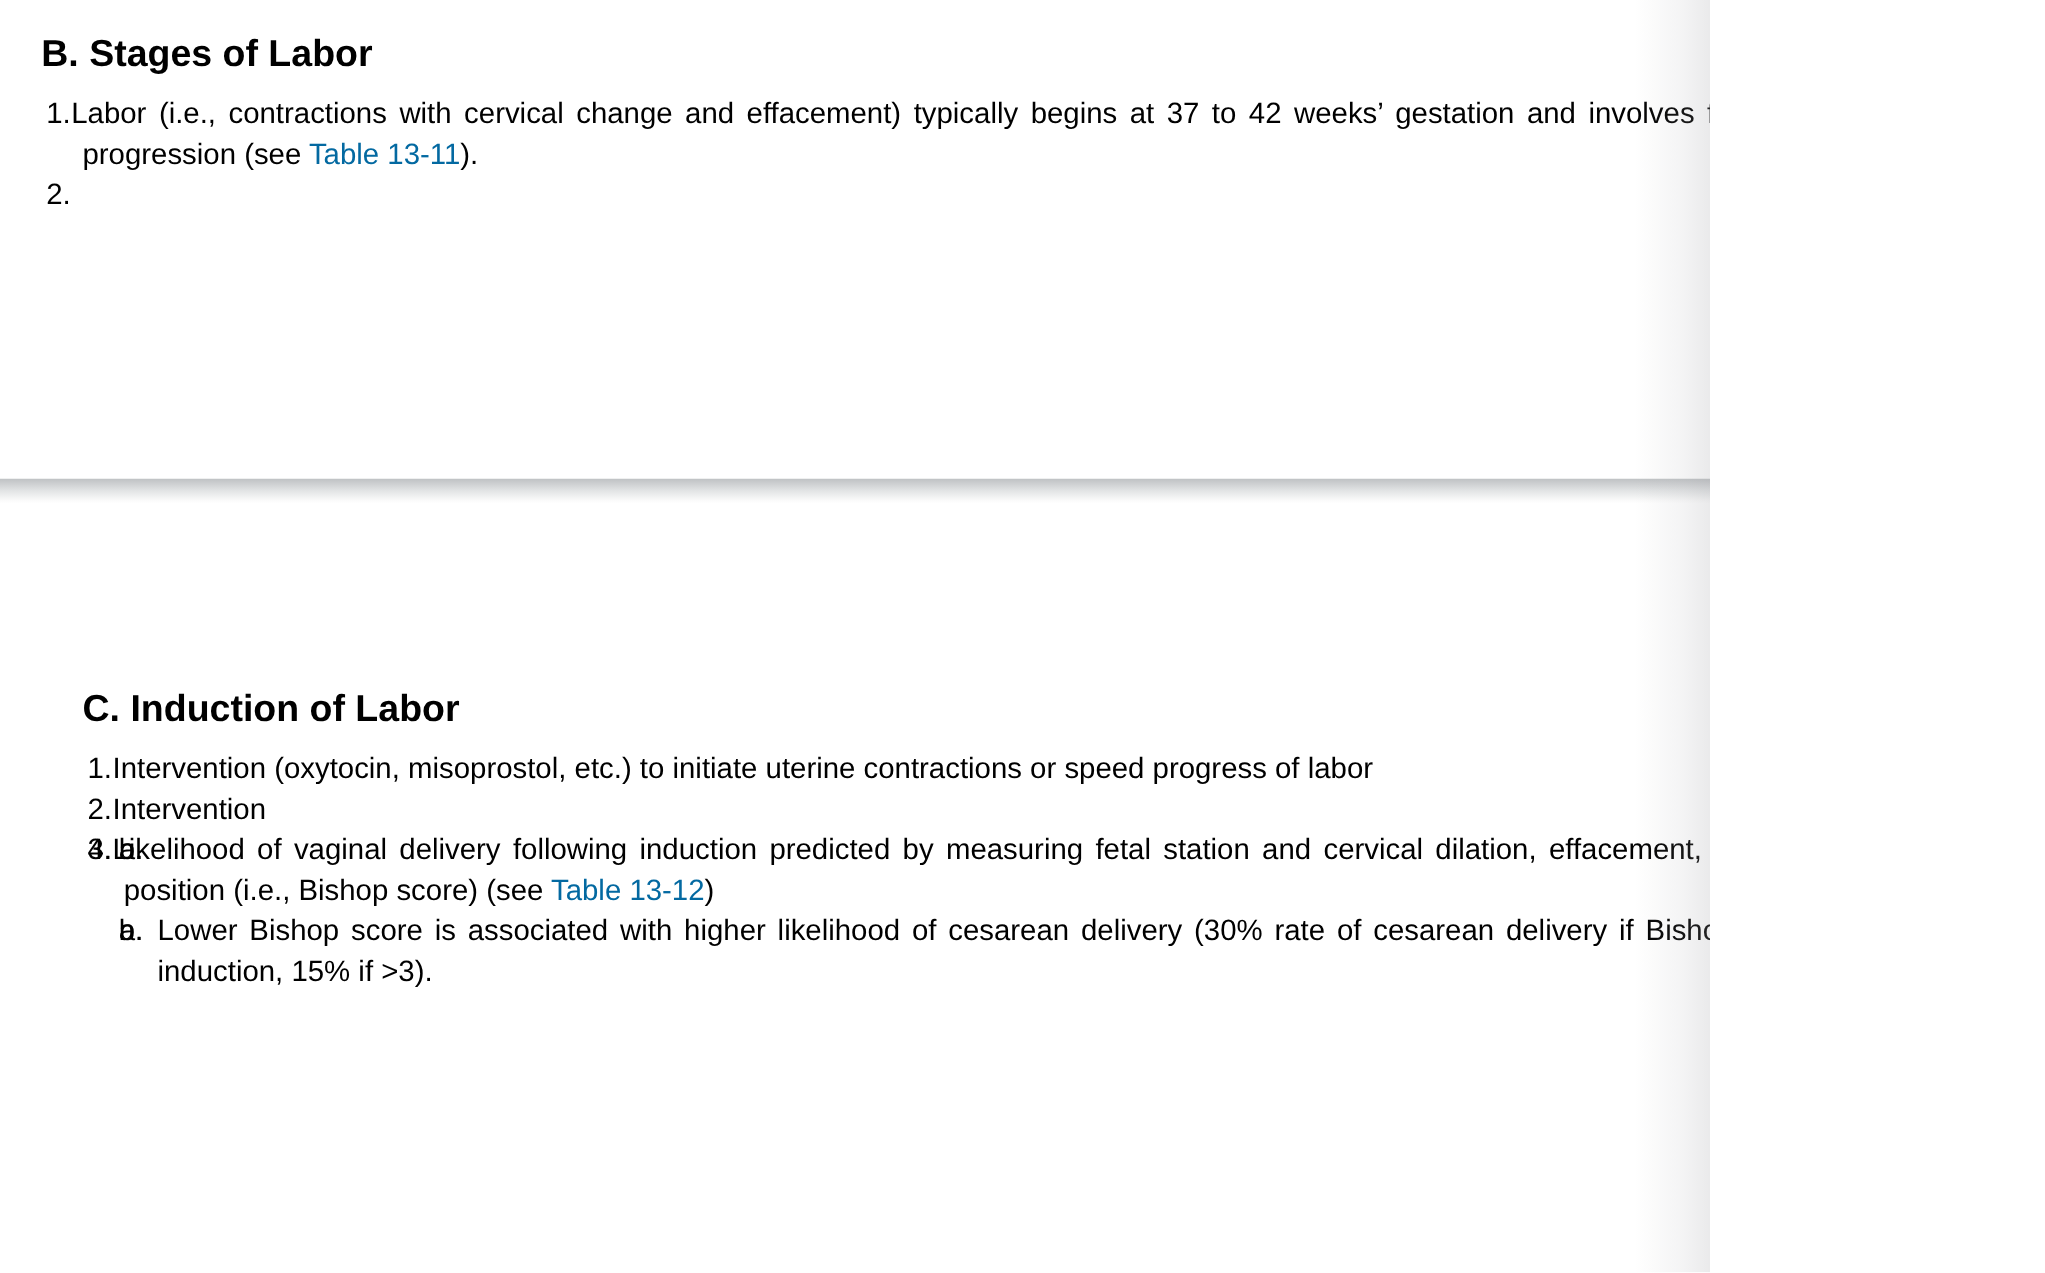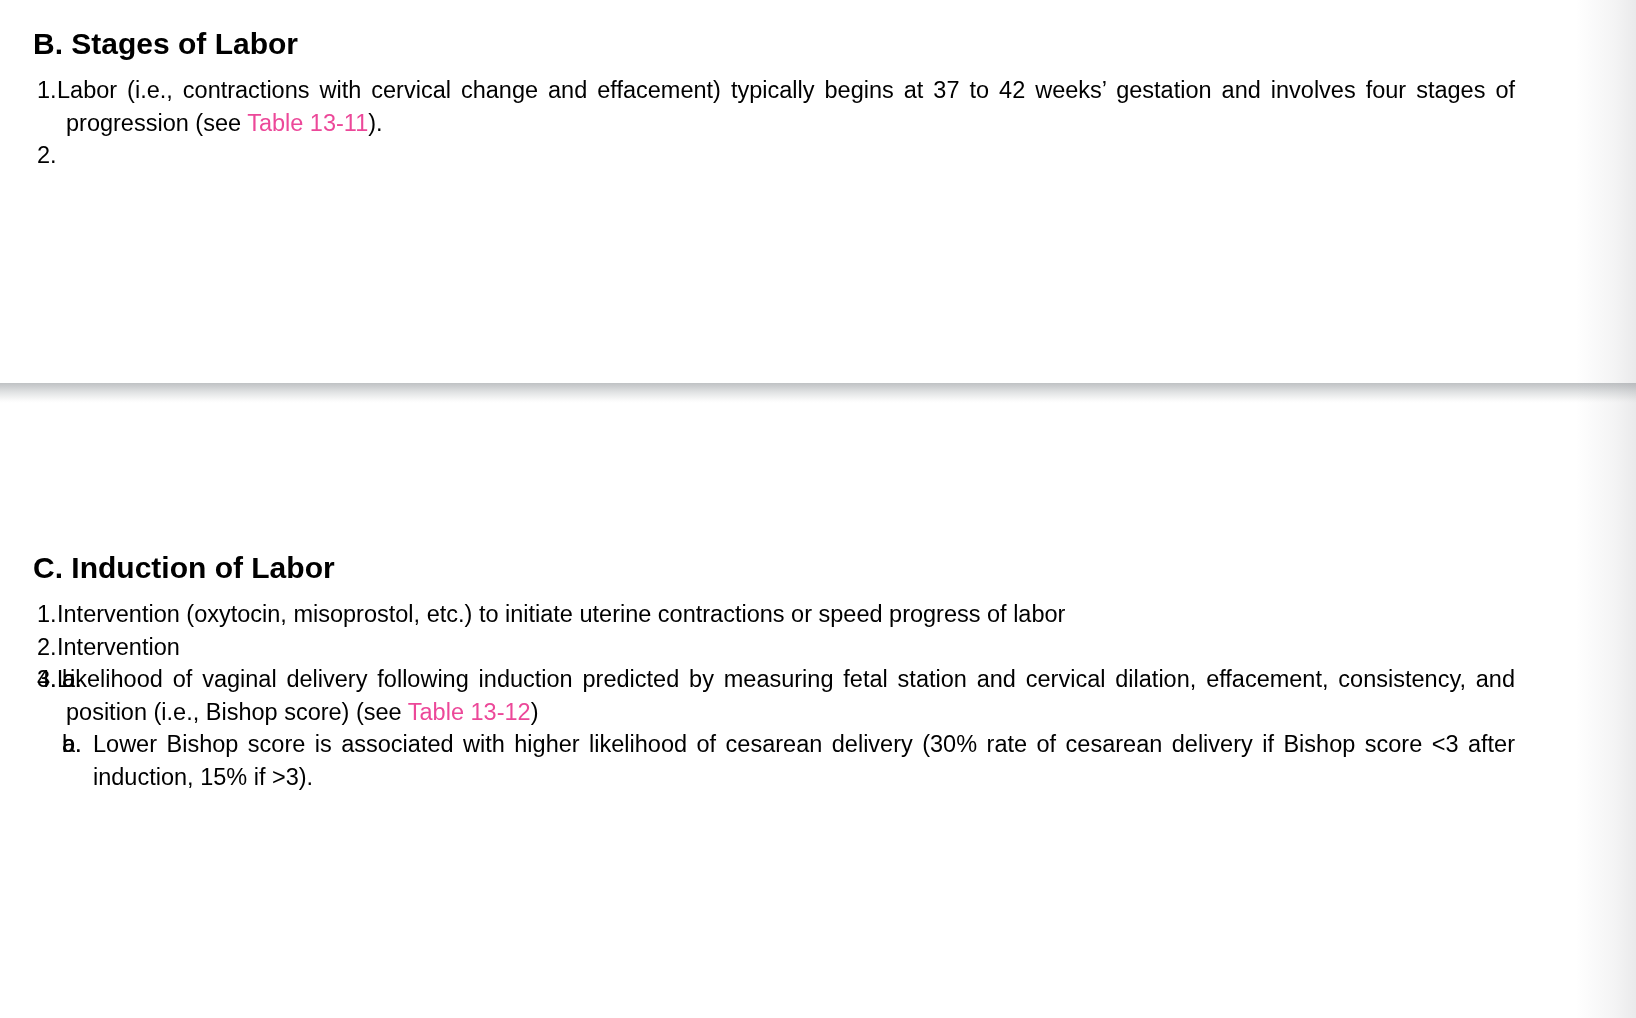--- a/index.html
+++ b/index.html
@@ -1,27 +1,27 @@
 <!DOCTYPE html>
 <html><head>
 <meta charset="utf-8">
 <style>
   html, body { margin: 0; padding: 0; background: #ffffff; }
   #page {
     position: relative;
-    width: 1636px;
+    width: 1368px;
     height: 1018px;
     background: #ffffff;
     overflow: hidden;
     font-family: "Liberation Sans", "DejaVu Sans", sans-serif;
     color: #000000;
   }
   .doc-section { position: absolute; left: 0; width: 1515px; }
   #section-b { top: 25px; }
-  #section-c { top: 549px; }
+  #section-c { top: 549px; margin-left: 33px; }
   .section-heading {
     margin: 0 0 0 33px;
     font-size: 30px;
     line-height: 37px;
     font-weight: 700;
     text-align: left;
     text-indent: 0;
   }
   .outline-list {
     margin-top: 12px;
@@ -43,21 +43,21 @@
   .sub {
     position: relative;
     padding-left: 93px;
     text-indent: 0;
   }
   .sub > .marker {
     position: absolute;
     left: 62px;
     top: 0;
   }
-  .ref-link { color: #ec4899; text-decoration: none; cursor: pointer; }
+  .ref-link { color: #0369a1; text-decoration: none; cursor: pointer; }
   .bold { font-weight: 400; }
   #page-divider {
     position: absolute;
     top: 383px;
     left: 0;
     width: 1636px;
     height: 20px;
     background: linear-gradient(to bottom,
       #bfc2c4 0%, #ccced0 18%, #e0e2e3 45%, #f0f1f1 70%, #fbfbfb 88%, #ffffff 100%);
   }

